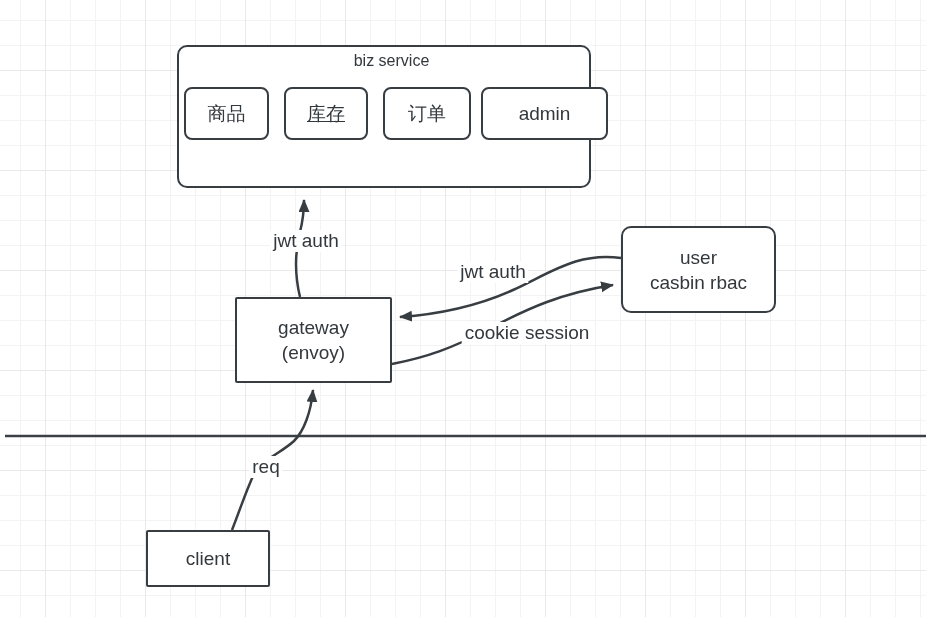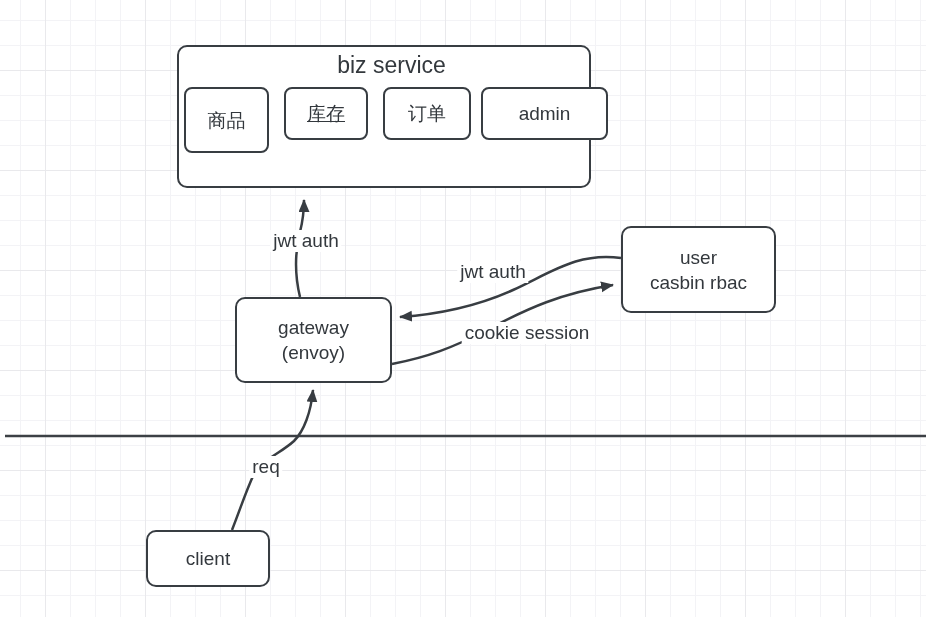--- a/index.html
+++ b/index.html
@@ -28,29 +28,29 @@
     border:2.5px solid #383d42;
     color:#33383d;
     font-size:19px;
     display:flex;align-items:center;justify-content:center;
     text-align:center;
     z-index:2;
     line-height:25px;
   }
   .rounded{border-radius:10px;align-items:center;}
   .rounded-sm{border-radius:8px;}
-  .sharp{border-radius:10px;}
+  .sharp{border-radius:2px;}
   .group{
     position:absolute;box-sizing:border-box;
     background:#ffffff;border:2.5px solid #383d42;border-radius:10px;
     z-index:2;
   }
   .group-title{
     position:absolute;left:0;right:0;top:5px;
-    text-align:center;color:#33383d;font-size:23px;padding-left:15px;
+    text-align:center;color:#33383d;font-size:16px;padding-left:15px;
   }
   .edge-label{
     position:absolute;
     transform:translate(-50%,-50%);
     background:#ffffff;
     color:#33383d;
     font-size:19px;
     padding:0 3px;
     white-space:nowrap;
     z-index:3;
@@ -76,21 +76,21 @@
 
     <path d="M 392 364 C 428 357 452 348 487 330 C 528 308 562 293 613 285" fill="none" stroke="#383d42" stroke-width="2.5" marker-end="url(#arrow)"></path>
 
     <path d="M 232 530 C 241 507 246 491 254 474 C 263 459 281 453 294 441 C 304 431 311 412 313 390" fill="none" stroke="#383d42" stroke-width="2.5" marker-end="url(#arrow)"></path>
   </svg>
 
   <div class="group" style="left:177px;top:45px;width:414px;height:143px;">
     <div class="group-title">biz service</div>
   </div>
 
-  <div class="node rounded-sm" style="left:184px;top:87px;width:85px;height:66px;">
+  <div class="node rounded-sm" style="left:184px;top:87px;width:85px;height:53px;">
     <span>商品</span>
   </div>
   <div class="node rounded-sm" style="left:284px;top:87px;width:84px;height:53px;text-decoration:underline;">
     <span>库存</span>
   </div>
   <div class="node rounded-sm" style="left:383px;top:87px;width:88px;height:53px;text-align:right;">
     <span>订单</span>
   </div>
   <div class="node rounded-sm" style="left:481px;top:87px;width:127px;height:53px;">
     <span>admin</span>

